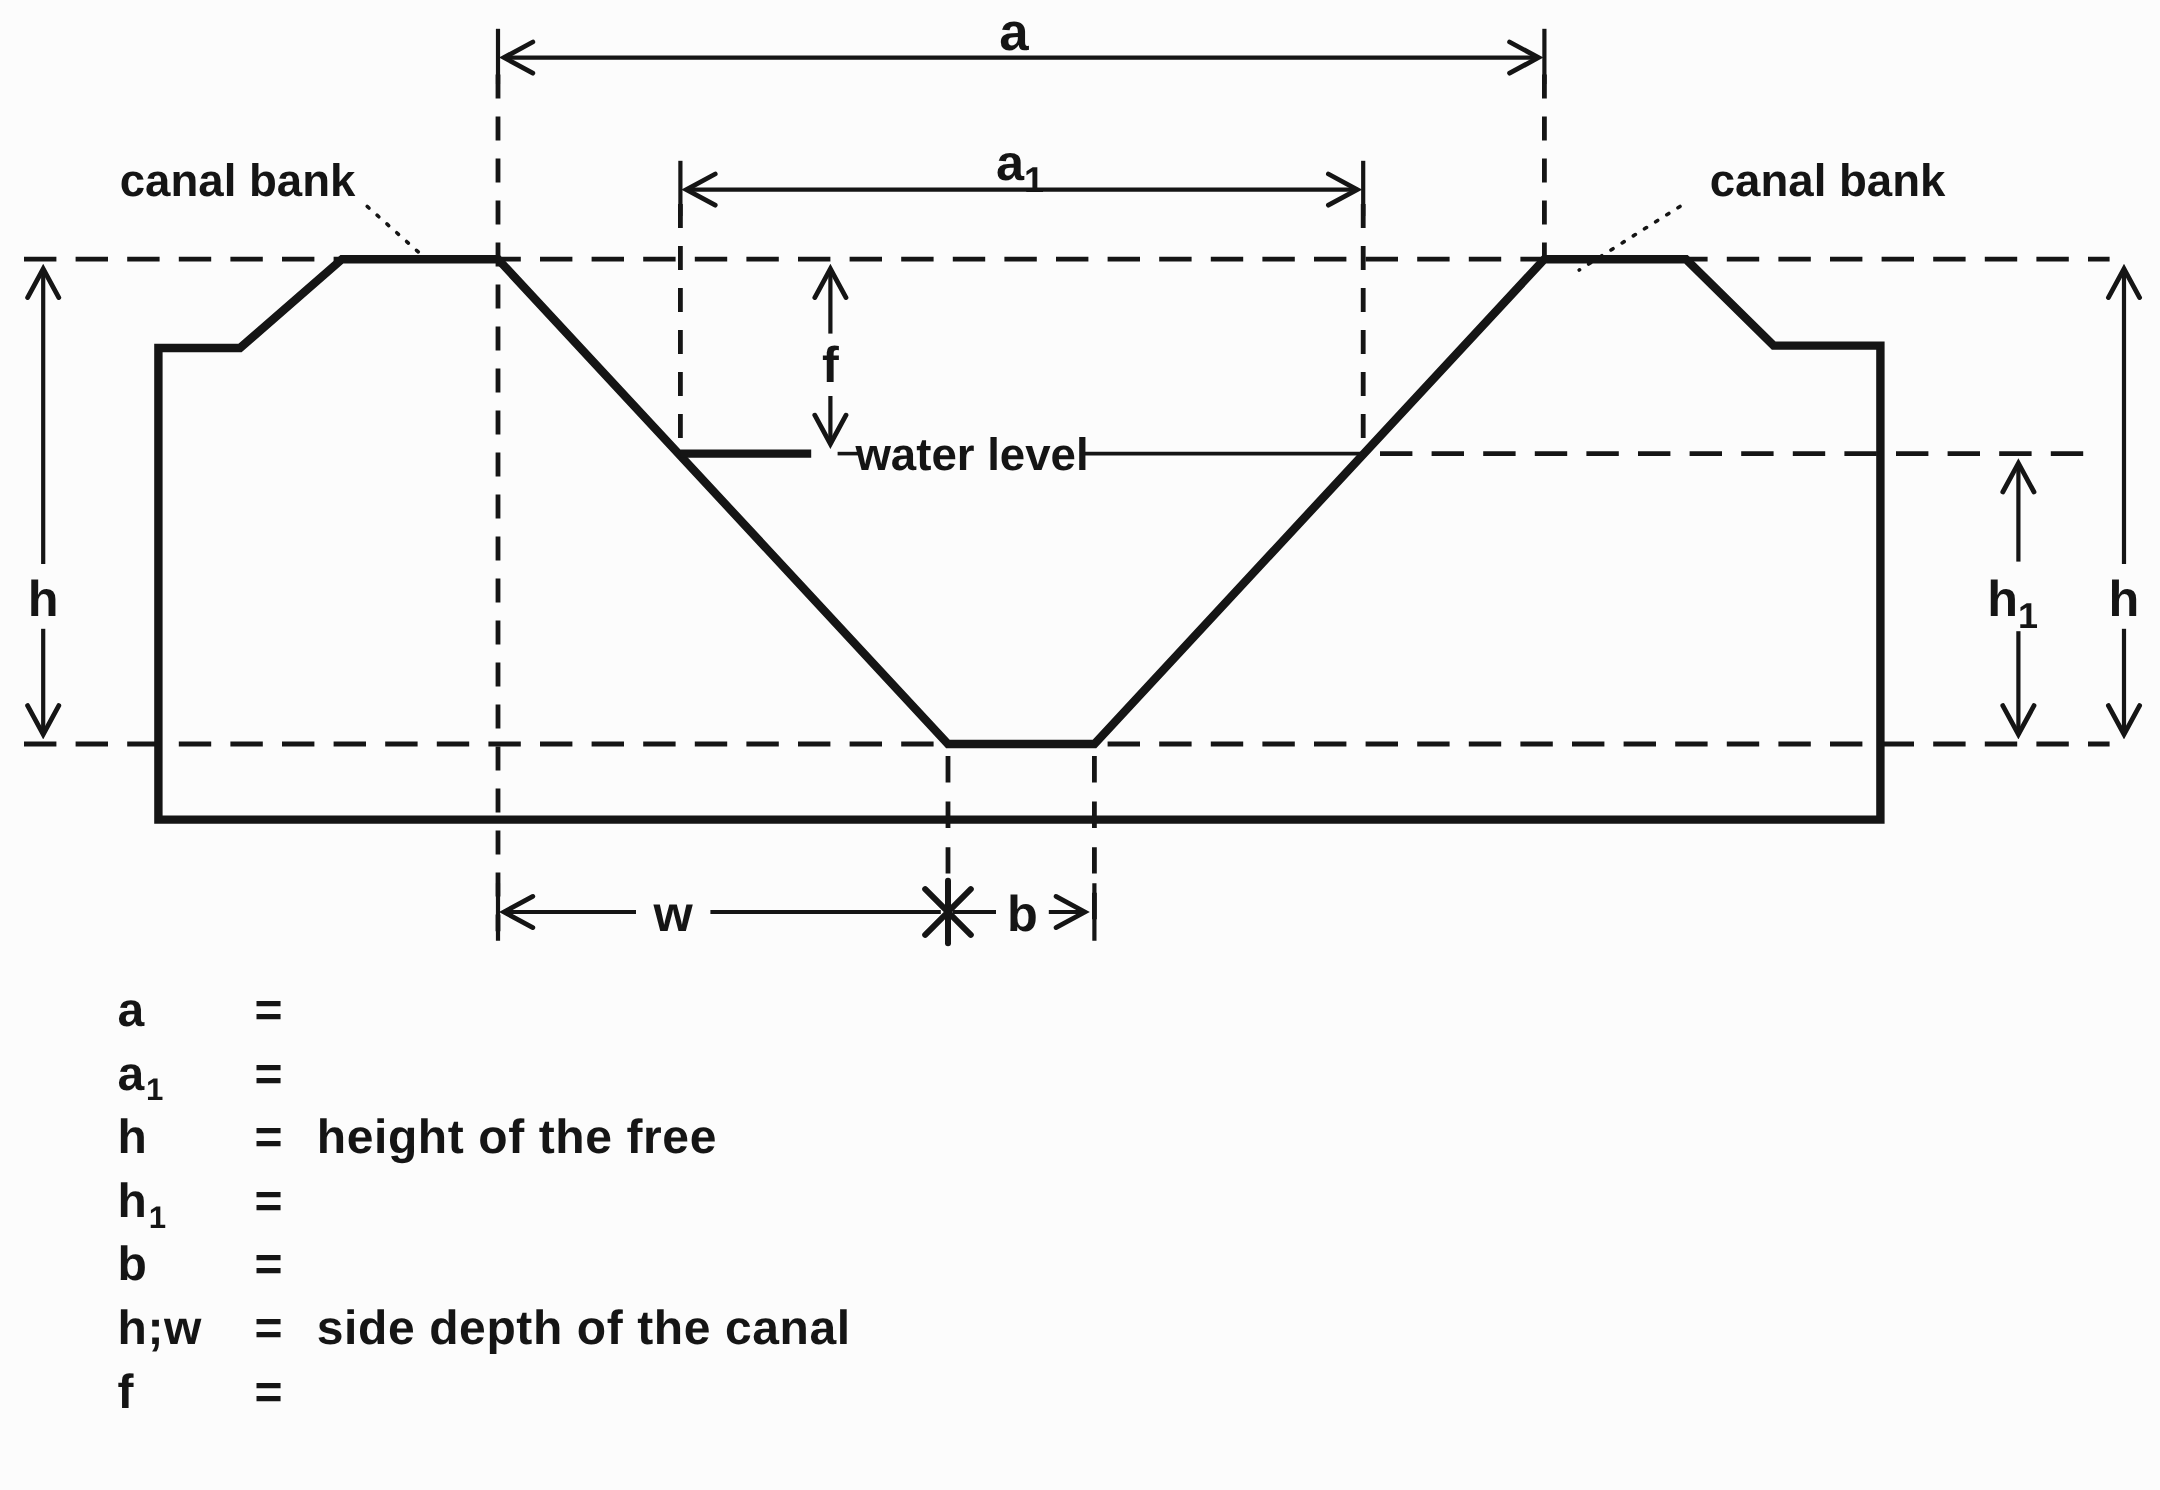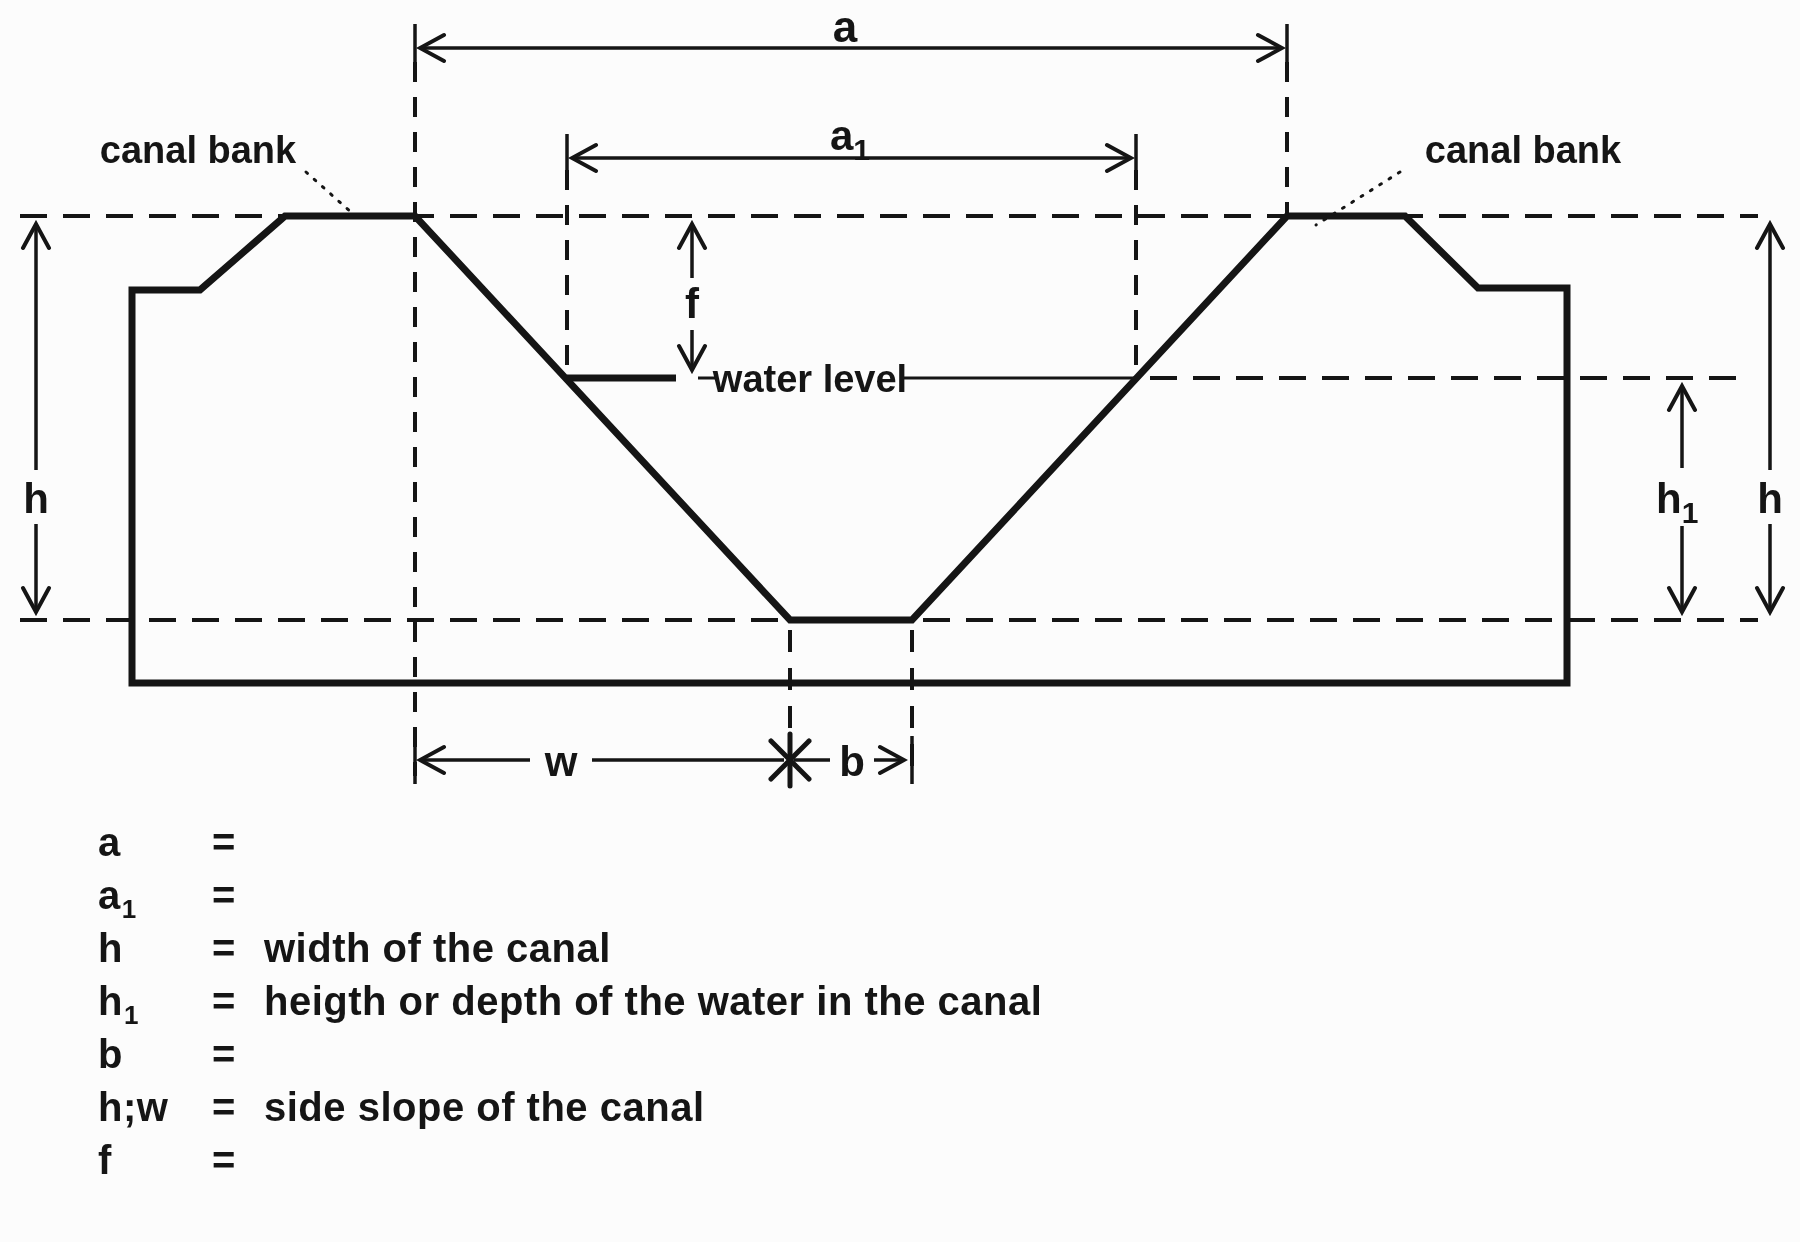--- a/index.html
+++ b/index.html
@@ -150,38 +150,37 @@
     </div>
 
     <div class="legend-row">
       <span class="legend-term"><span>a</span><sub class="small-sub">1</sub></span>
       <span class="legend-eq">=</span>
     </div>
 
     <div class="legend-row">
       <span class="legend-term"><span>h</span><sub class="small-sub"></sub></span>
       <span class="legend-eq">=</span>
-      <span class="legend-desc"><span>width of the canal</span><sub class="small-sub"></sub><span></span></span>
+      <span class="legend-desc"><span>height of the free</span><sub class="small-sub"></sub><span></span></span>
     </div>
 
     <div class="legend-row">
       <span class="legend-term"><span>h</span><sub class="small-sub">1</sub></span>
       <span class="legend-eq">=</span>
-      <span class="legend-desc"><span>heigth or depth of the water in the canal</span><sub class="small-sub"></sub><span></span></span>
     </div>
 
     <div class="legend-row">
       <span class="legend-term"><span>b</span><sub class="small-sub"></sub></span>
       <span class="legend-eq">=</span>
     </div>
 
     <div class="legend-row">
       <span class="legend-term"><span>h;w</span><sub class="small-sub"></sub></span>
       <span class="legend-eq">=</span>
-      <span class="legend-desc"><span>side slope of the canal</span><sub class="small-sub"></sub><span></span></span>
+      <span class="legend-desc"><span>side depth of the canal</span><sub class="small-sub"></sub><span></span></span>
     </div>
 
     <div class="legend-row">
       <span class="legend-term"><span>f</span><sub class="small-sub"></sub></span>
       <span class="legend-eq">=</span>
     </div>
 
   </div>
 </div>
 

